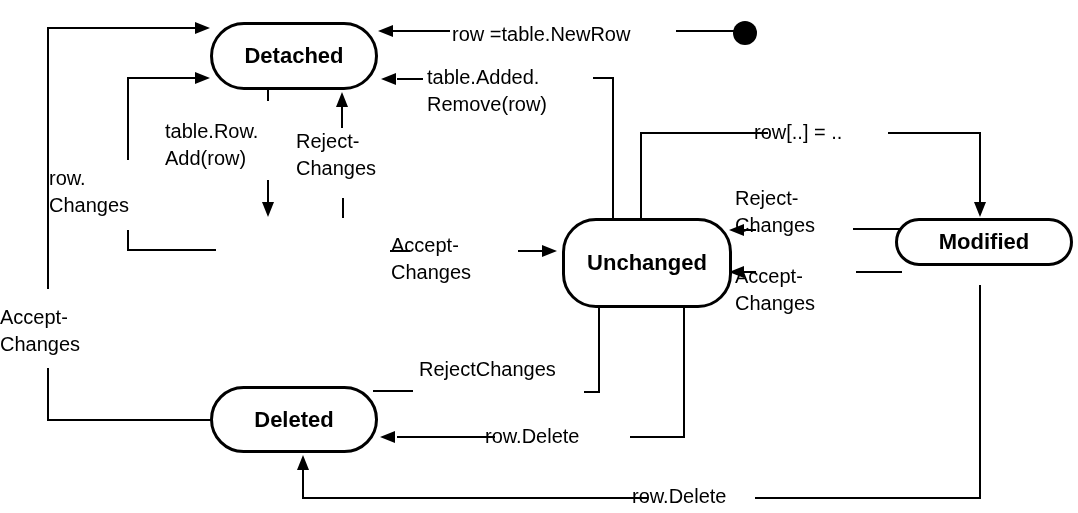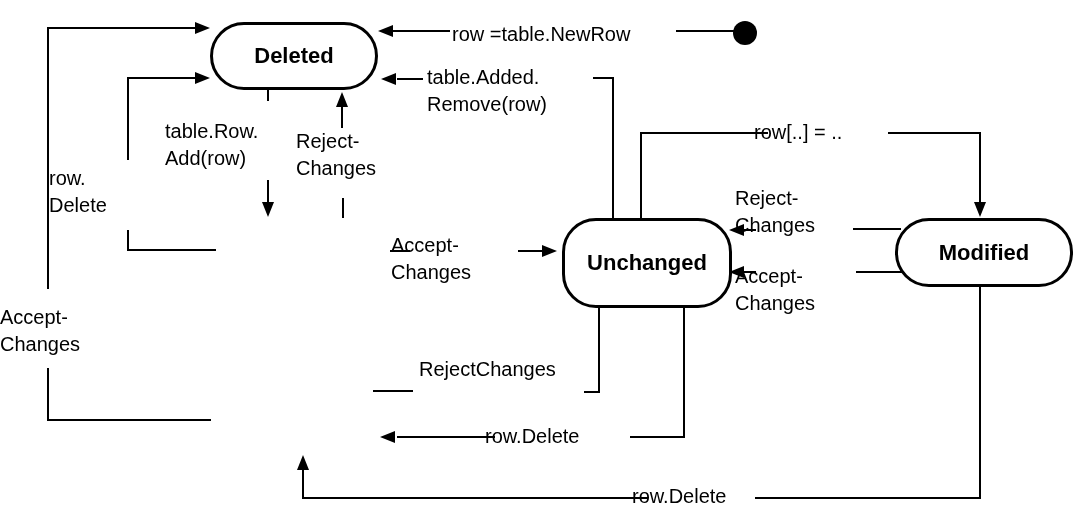--- a/index.html
+++ b/index.html
@@ -87,21 +87,21 @@
     <div class="lbl" style="left:391px;top:232px;width:140px">Accept-
 Changes</div>
     <div class="hl" style="left:518px;top:250px;width:24px"></div>
     <div class="ah ah-right" style="left:542px;top:245px"></div>
   </div>
 
   <div>
     <div class="hl" style="left:128px;top:249px;width:88px"></div>
     <div class="vl" style="left:127px;top:230px;height:21px"></div>
     <div class="lbl" style="left:49px;top:165px;width:140px">row.
-Delete</div>
+Changes</div>
     <div class="vl" style="left:127px;top:78px;height:82px"></div>
     <div class="hl" style="left:127px;top:77px;width:68px"></div>
     <div class="ah ah-right" style="left:195px;top:72px"></div>
   </div>
 
   <div>
     <div class="vl" style="left:640px;top:133px;height:85px"></div>
     <div class="hl" style="left:640px;top:132px;width:128px"></div>
     <div class="lbl" style="left:754px;top:119px;width:140px">row[..] = ..</div>
     <div class="hl" style="left:888px;top:132px;width:92px"></div>
@@ -154,22 +154,25 @@
   <div>
     <div class="vl" style="left:979px;top:285px;height:214px"></div>
     <div class="hl" style="left:755px;top:497px;width:226px"></div>
     <div class="lbl" style="left:632px;top:483px;width:140px">row.Delete</div>
     <div class="hl" style="left:302px;top:497px;width:346px"></div>
     <div class="vl" style="left:302px;top:470px;height:29px"></div>
     <div class="ah ah-up" style="left:297px;top:455px"></div>
   </div>
 
   <div class="state" style="left:210px;top:22px;width:168px;height:68px">
-    <span>Deleted</span>
+    <span>Detached</span>
   </div>
   <div class="state" style="left:562px;top:218px;width:170px;height:90px">
     <span>Unchanged</span>
   </div>
-  <div class="state" style="left:895px;top:218px;width:178px;height:69px">
+  <div class="state" style="left:895px;top:218px;width:178px;height:48px">
     <span>Modified</span>
+  </div>
+  <div class="state" style="left:210px;top:386px;width:168px;height:67px">
+    <span>Deleted</span>
   </div>
 
 </div>
 
 </body></html>

